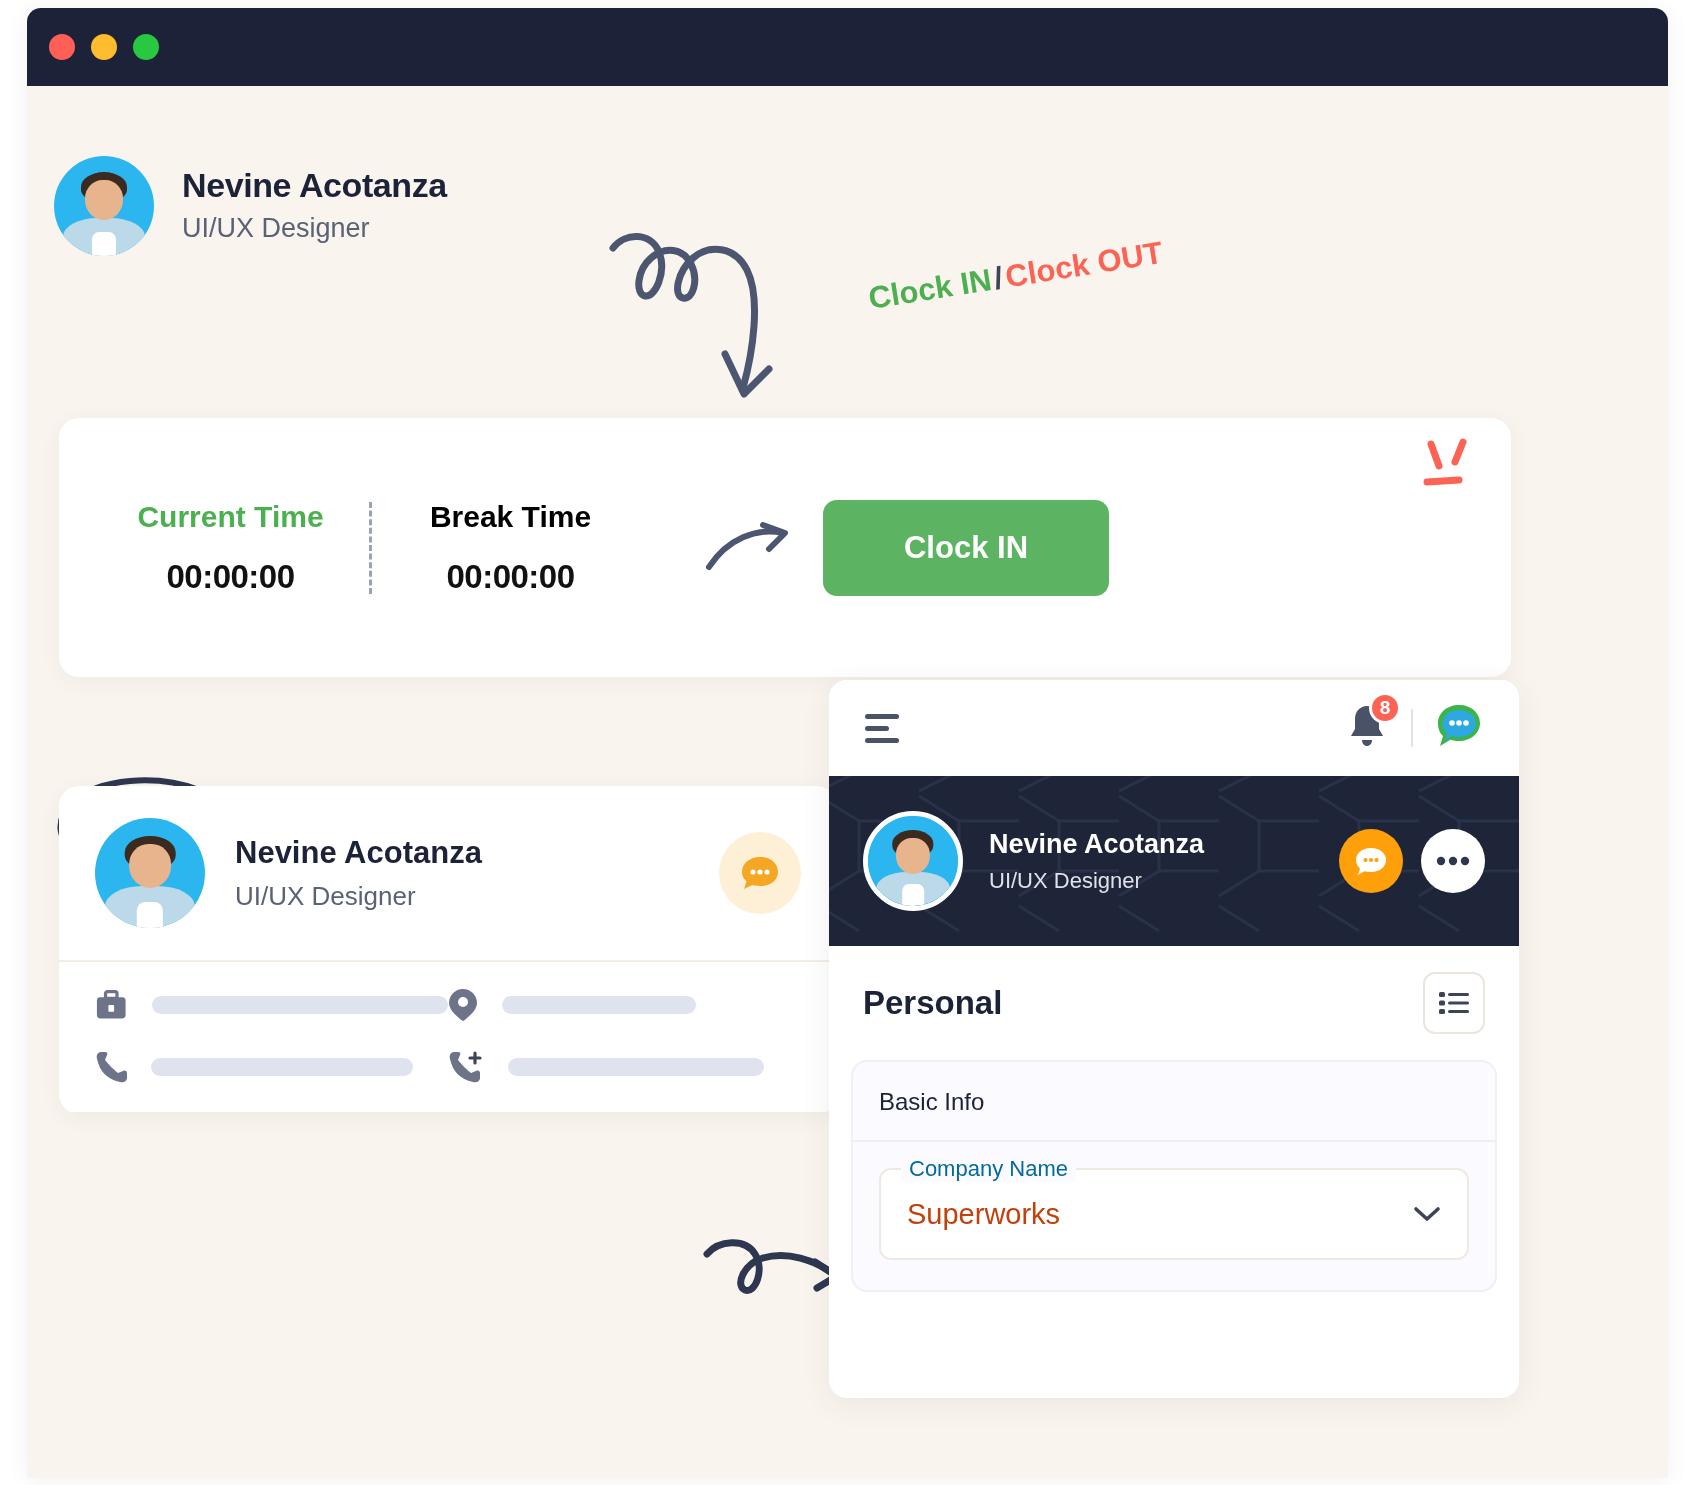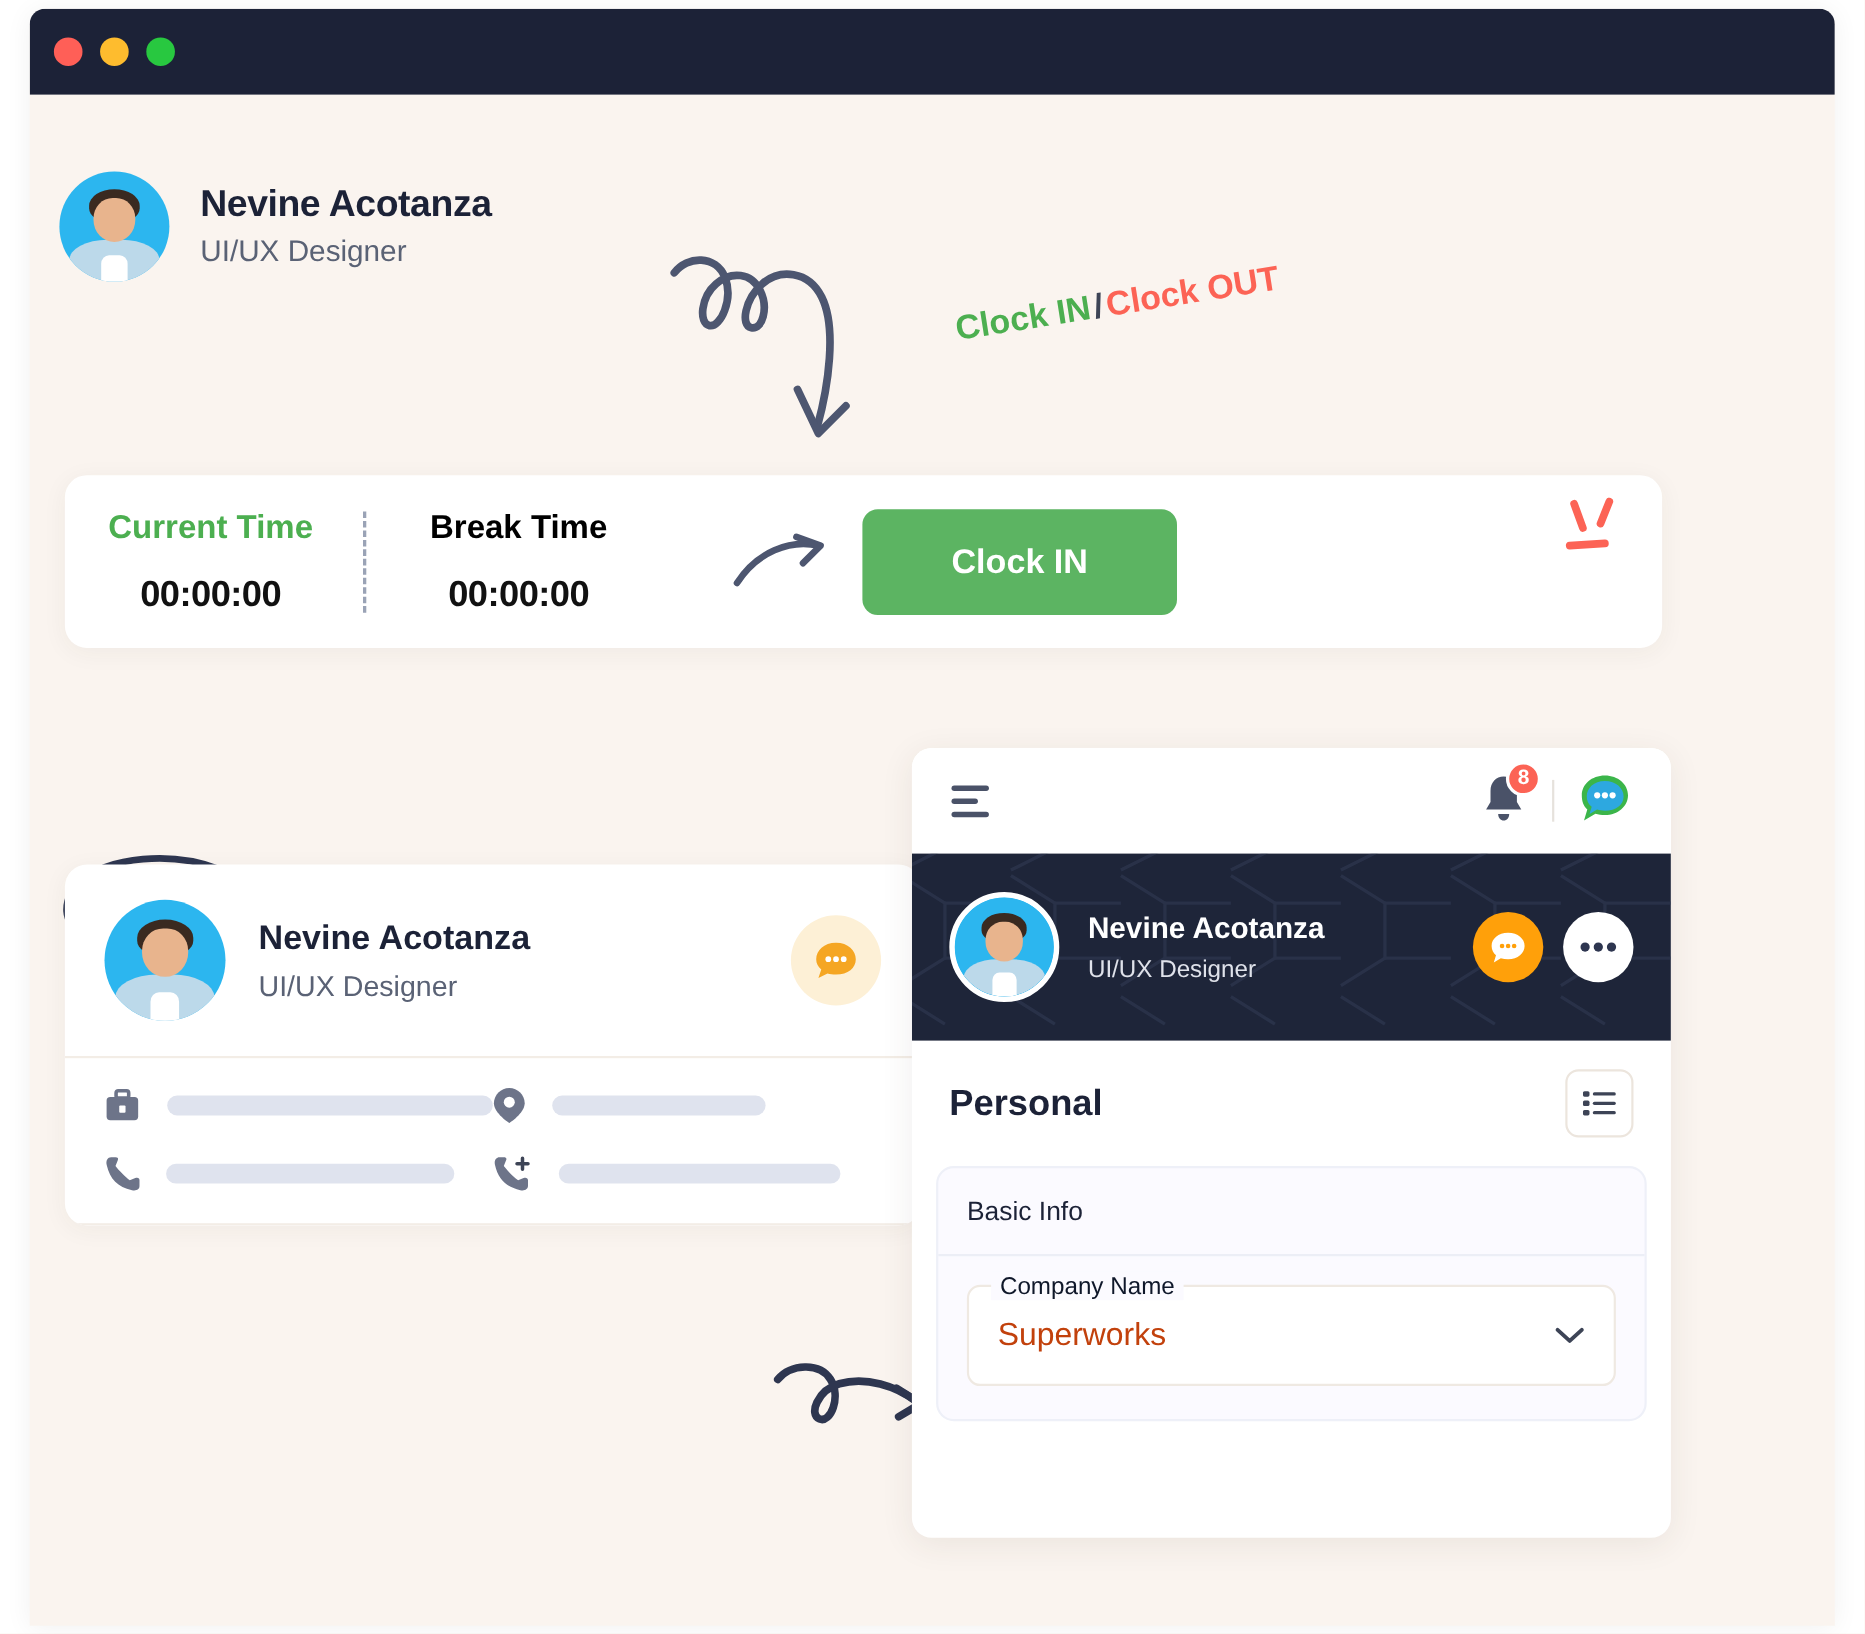--- a/index.html
+++ b/index.html
@@ -89,26 +89,27 @@
     transform: rotate(-9deg);
     font-size: 31px; font-weight: bold;
     white-space: nowrap;
   }
   .anno-label .in { color: #4caf50; }
   .anno-label .sep { color: #3d4456; margin: 0 3px; }
   .anno-label .out { color: #fc6355; }
 
   
   .clock-card {
-    position: absolute; left: 32px; top: 346px;
-    width: 1452px; height: 157px;
+    position: absolute; left: 32px; top: 332px;
+    width: 1452px; height: 259px;
     background: #ffffff;
     border-radius: 20px;
     display: flex; align-items: center;
     box-shadow: 0 4px 22px rgba(60,50,40,0.05);
+    padding-left: 39px;
   }
   .time-block { width: 265px; text-align: center; }
   .time-label { font-size: 30px; font-weight: bold; }
   .time-label.green { color: #4caf50; }
   .time-label.red { color: #000000; }
   .time-value {
     font-size: 33px; font-weight: bold; color: #111111;
     margin-top: 24px; letter-spacing: -0.5px;
   }
   .v-divider {
@@ -269,21 +270,21 @@
     height: 92px;
     display: flex; align-items: center;
     padding: 0 26px;
     background: #fff;
     margin-bottom: 26px;
   }
   .field:last-child { margin-bottom: 0; }
   .field-label {
     position: absolute; top: -14px; left: 20px;
     background: #fbfaff; padding: 0 8px;
-    font-size: 22px; color: #0f172a;
+    font-size: 22px; color: #0369a1;
   }
   .field-value { font-size: 29px; color: #c2410c; }
   .field .chev { margin-left: auto; }
 </style>
 </head>
 <body>
 
 <div class="window">
 
   <div class="titlebar">

